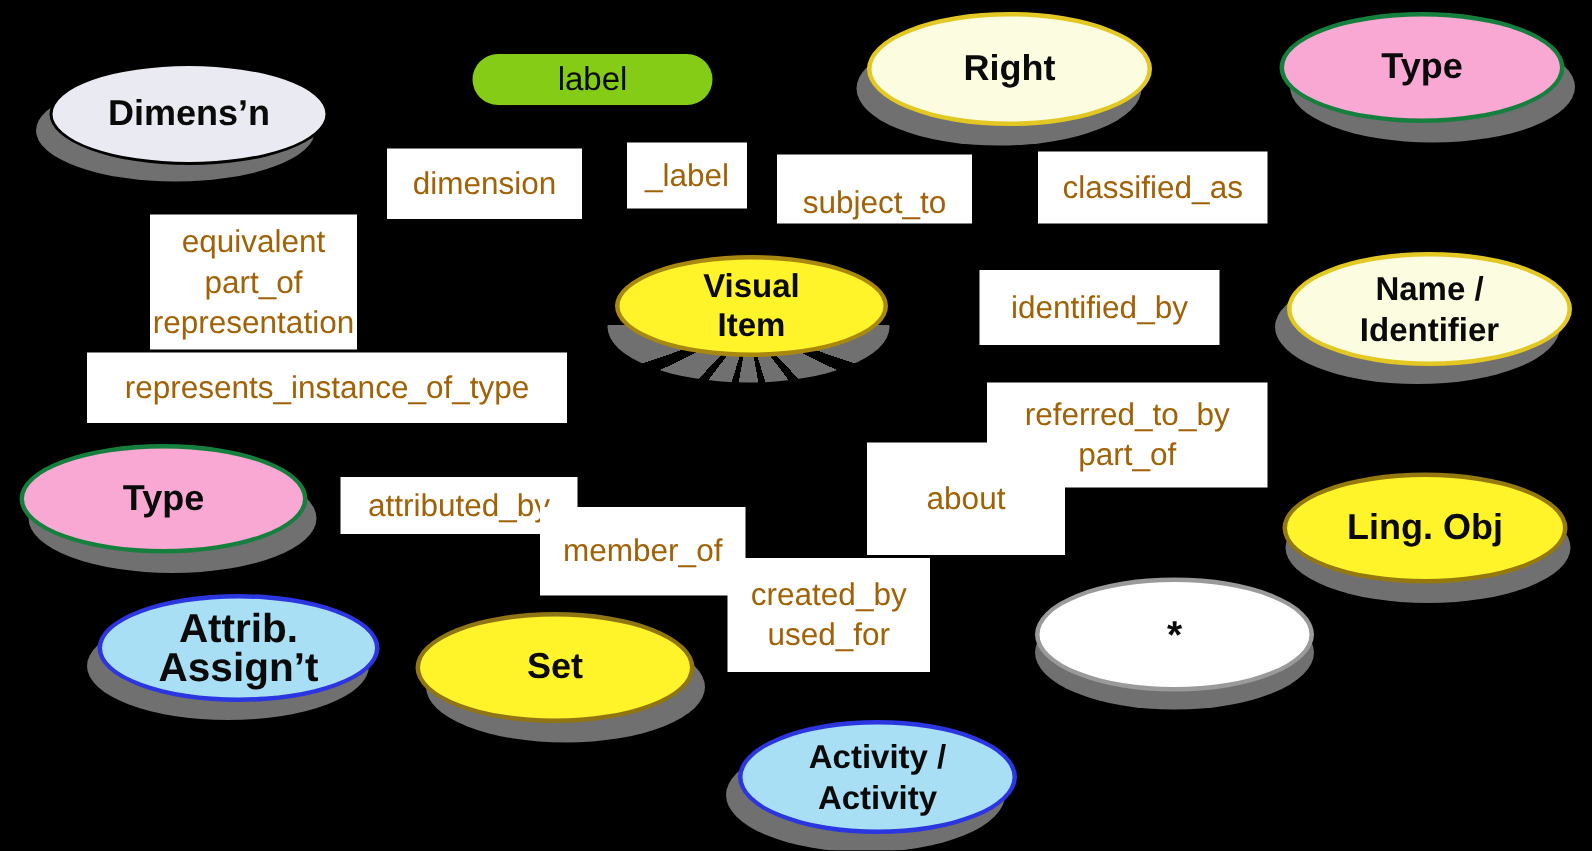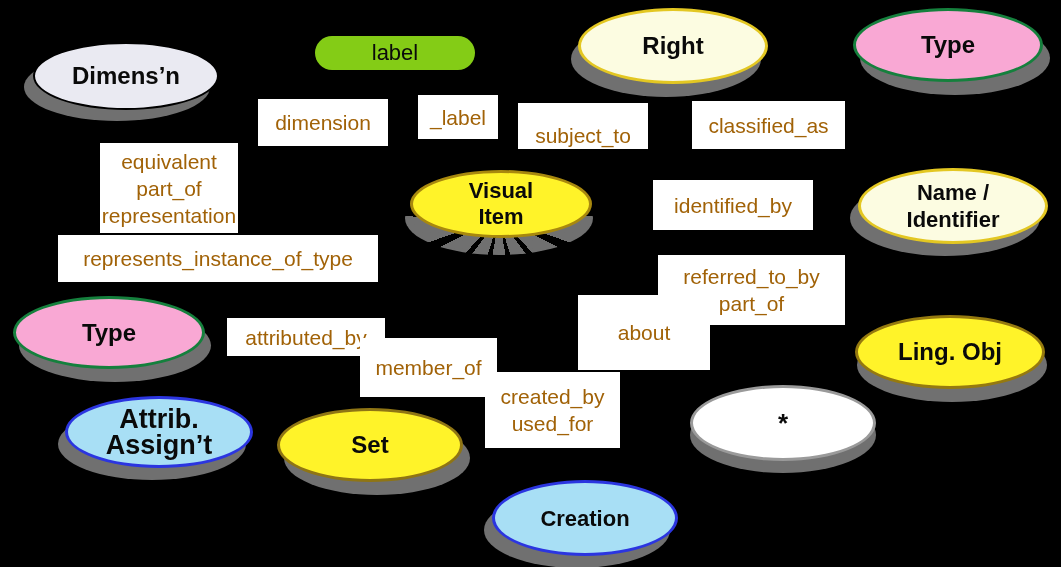--- a/index.html
+++ b/index.html
@@ -166,21 +166,22 @@
   <div class="node fill-white" id="n-star">
     <div class="shadow"></div>
     <div class="body">
       <span>*</span>
     </div>
   </div>
 
   <div class="node fill-blue" id="n-activity">
     <div class="shadow"></div>
     <div class="body">
-      <span>Creation</span>
+      <span>Activity /</span>
+      <span>Activity</span>
     </div>
   </div>
 
   <div class="ebox" id="e-dimension">
     <span>dimension</span>
   </div>
 
   <div class="ebox" id="e-label2">
     <span>_label</span>
   </div>

